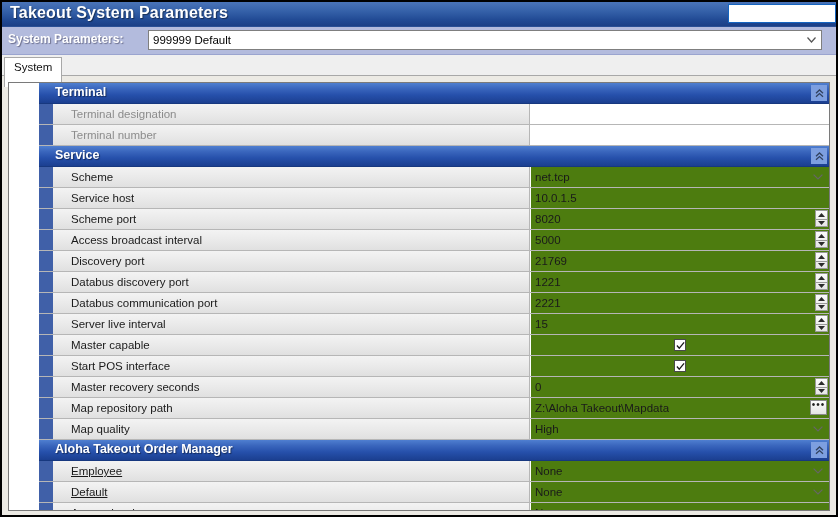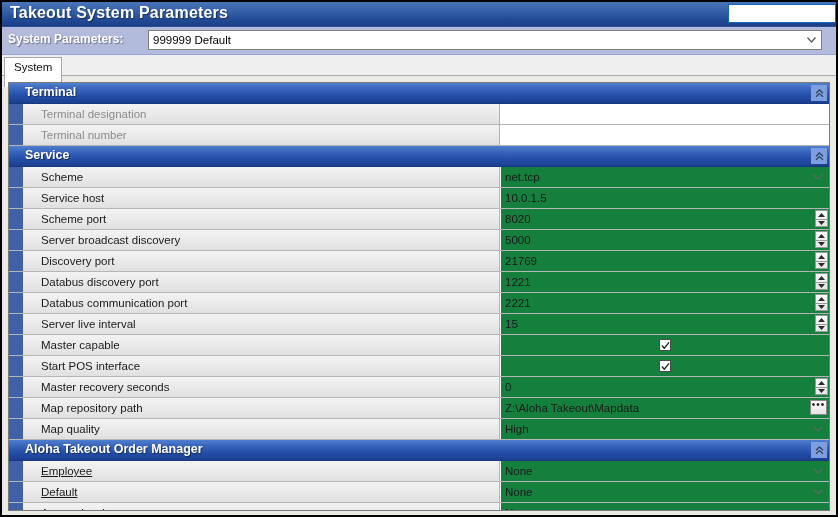--- a/index.html
+++ b/index.html
@@ -70,20 +70,21 @@
     font-size:11.5px;color:#111;
     box-sizing:border-box;
   }
 
   
   .panel{
     position:absolute;left:6px;top:80px;right:6px;bottom:4px;
     border:1px solid #7a7a7a;
     background:#ffffff;
     overflow:hidden;
+    padding-left:30px;
   }
   .grid{position:relative;width:100%;}
 
   
   .sect{
     position:relative;height:20px;
     background:linear-gradient(to bottom,#4f7fd0 0%,#3a66bd 28%,#2650ab 60%,#1b3f90 100%);
     border-bottom:1px solid #17387f;
   }
   .sect .slabel{
@@ -118,21 +119,21 @@
   .row .rname span{
     position:absolute;left:18px;top:4px;font-size:11.5px;color:#1a1a1a;
     white-space:nowrap;
   }
   .row.disabled .rname span{color:#8c8c8c;}
   .row.linked .rname span{
     text-decoration:underline;color:#1a1a1a;cursor:pointer;text-align:right;
   }
   .row .rval{
     position:absolute;left:492px;top:0;right:0;height:100%;
-    background:#15803d;
+    background:#4d7c0f;
     box-sizing:border-box;
   }
   .row.disabled .rval{background:#ffffff;margin-top:48px;}
   .row .vtext{
     position:absolute;left:4px;top:4px;font-size:11.5px;color:#1a1a1a;
     white-space:nowrap;overflow:hidden;
   }
   .row.disabled .vtext{color:#7d7d7d;}
 
   
@@ -271,21 +272,21 @@
                 <svg class="tri" viewBox="0 0 7 4" width="7" height="4">
                   <path d="M0 0 L7 0 L3.5 4 Z" fill="#2b2b2b"></path>
                 </svg>
               </div>
             </div>
           </div>
         </div>
         <div class="row">
           <div class="rstrip"></div>
           <div class="rname">
-            <span>Server broadcast discovery</span>
+            <span>Access broadcast interval</span>
           </div>
           <div class="rval">
             <div class="vtext">5000</div>
             <div class="spin">
               <div class="half">
                 <svg class="tri" viewBox="0 0 7 4" width="7" height="4">
                   <path d="M3.5 0 L7 4 L0 4 Z" fill="#2b2b2b"></path>
                 </svg>
               </div>
               <div class="half">

